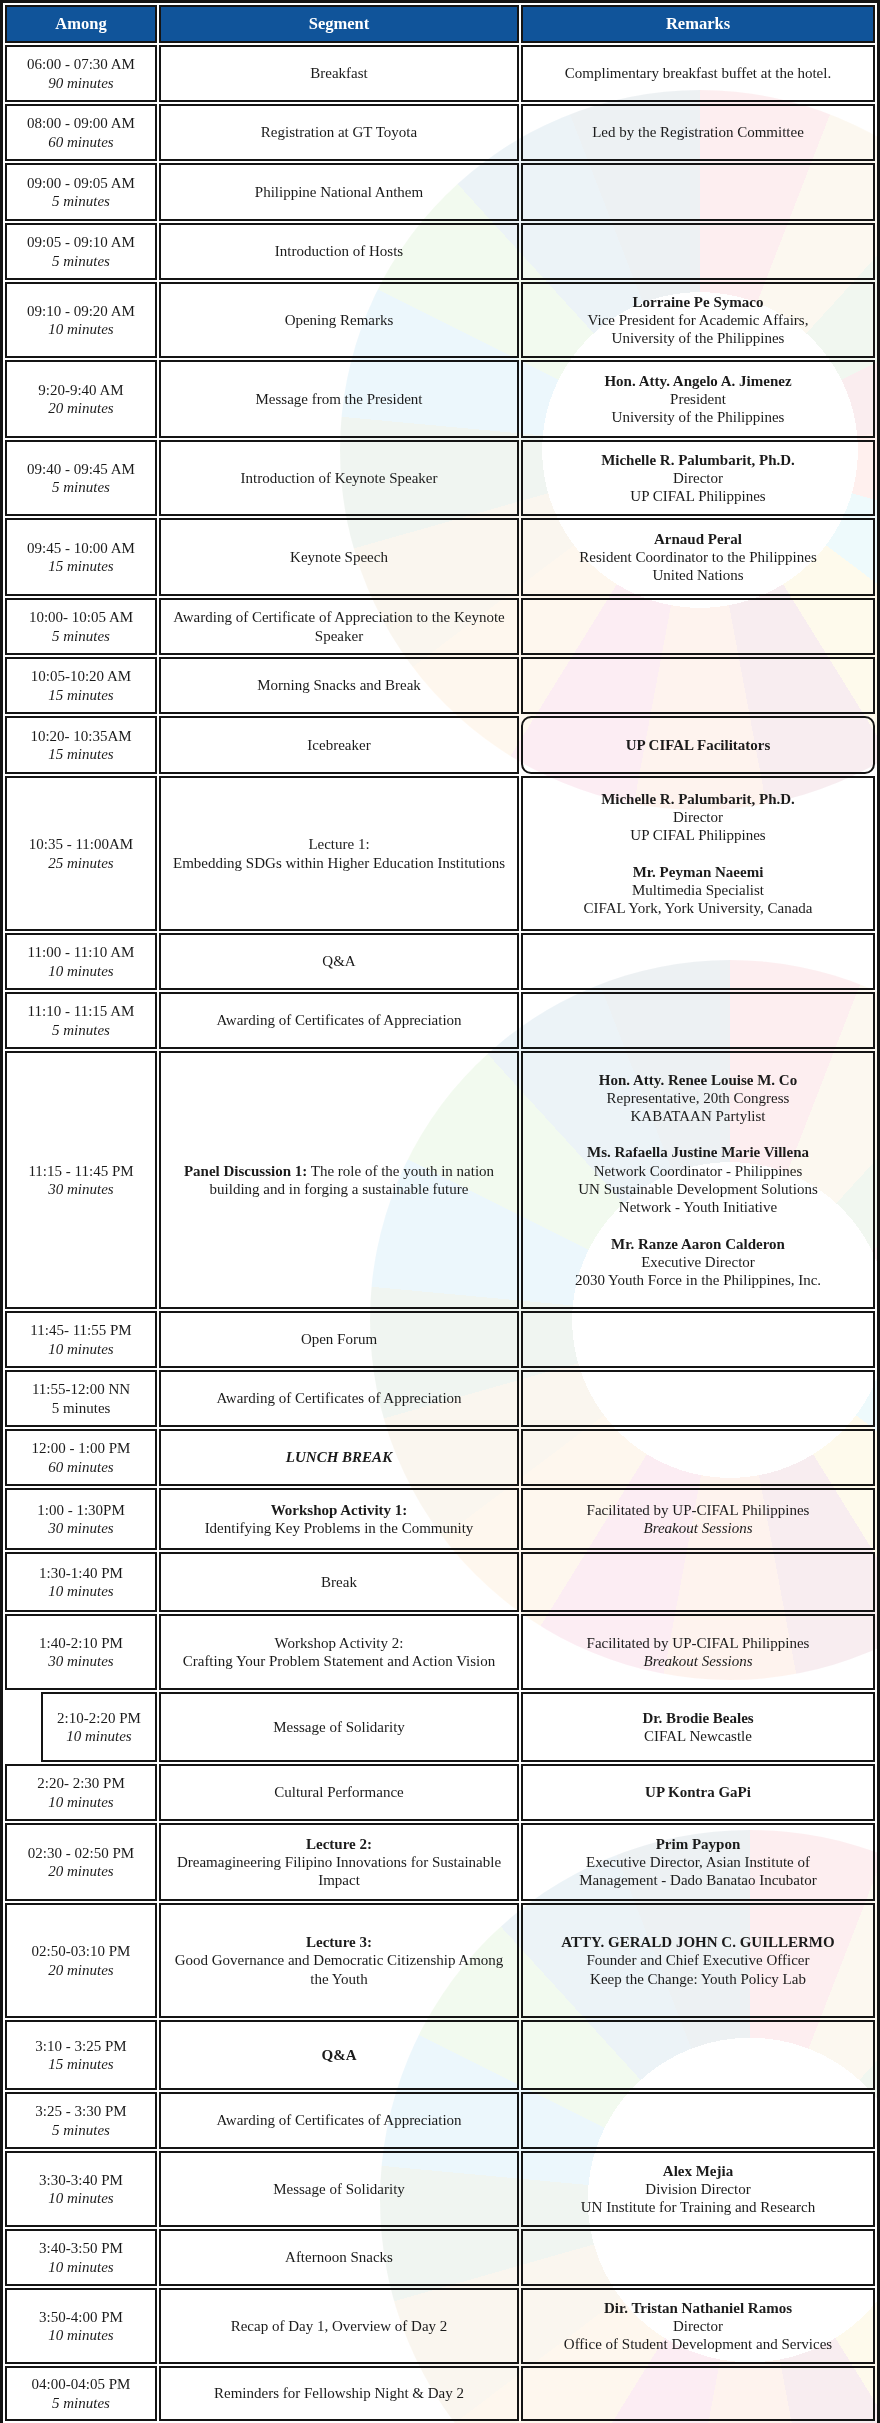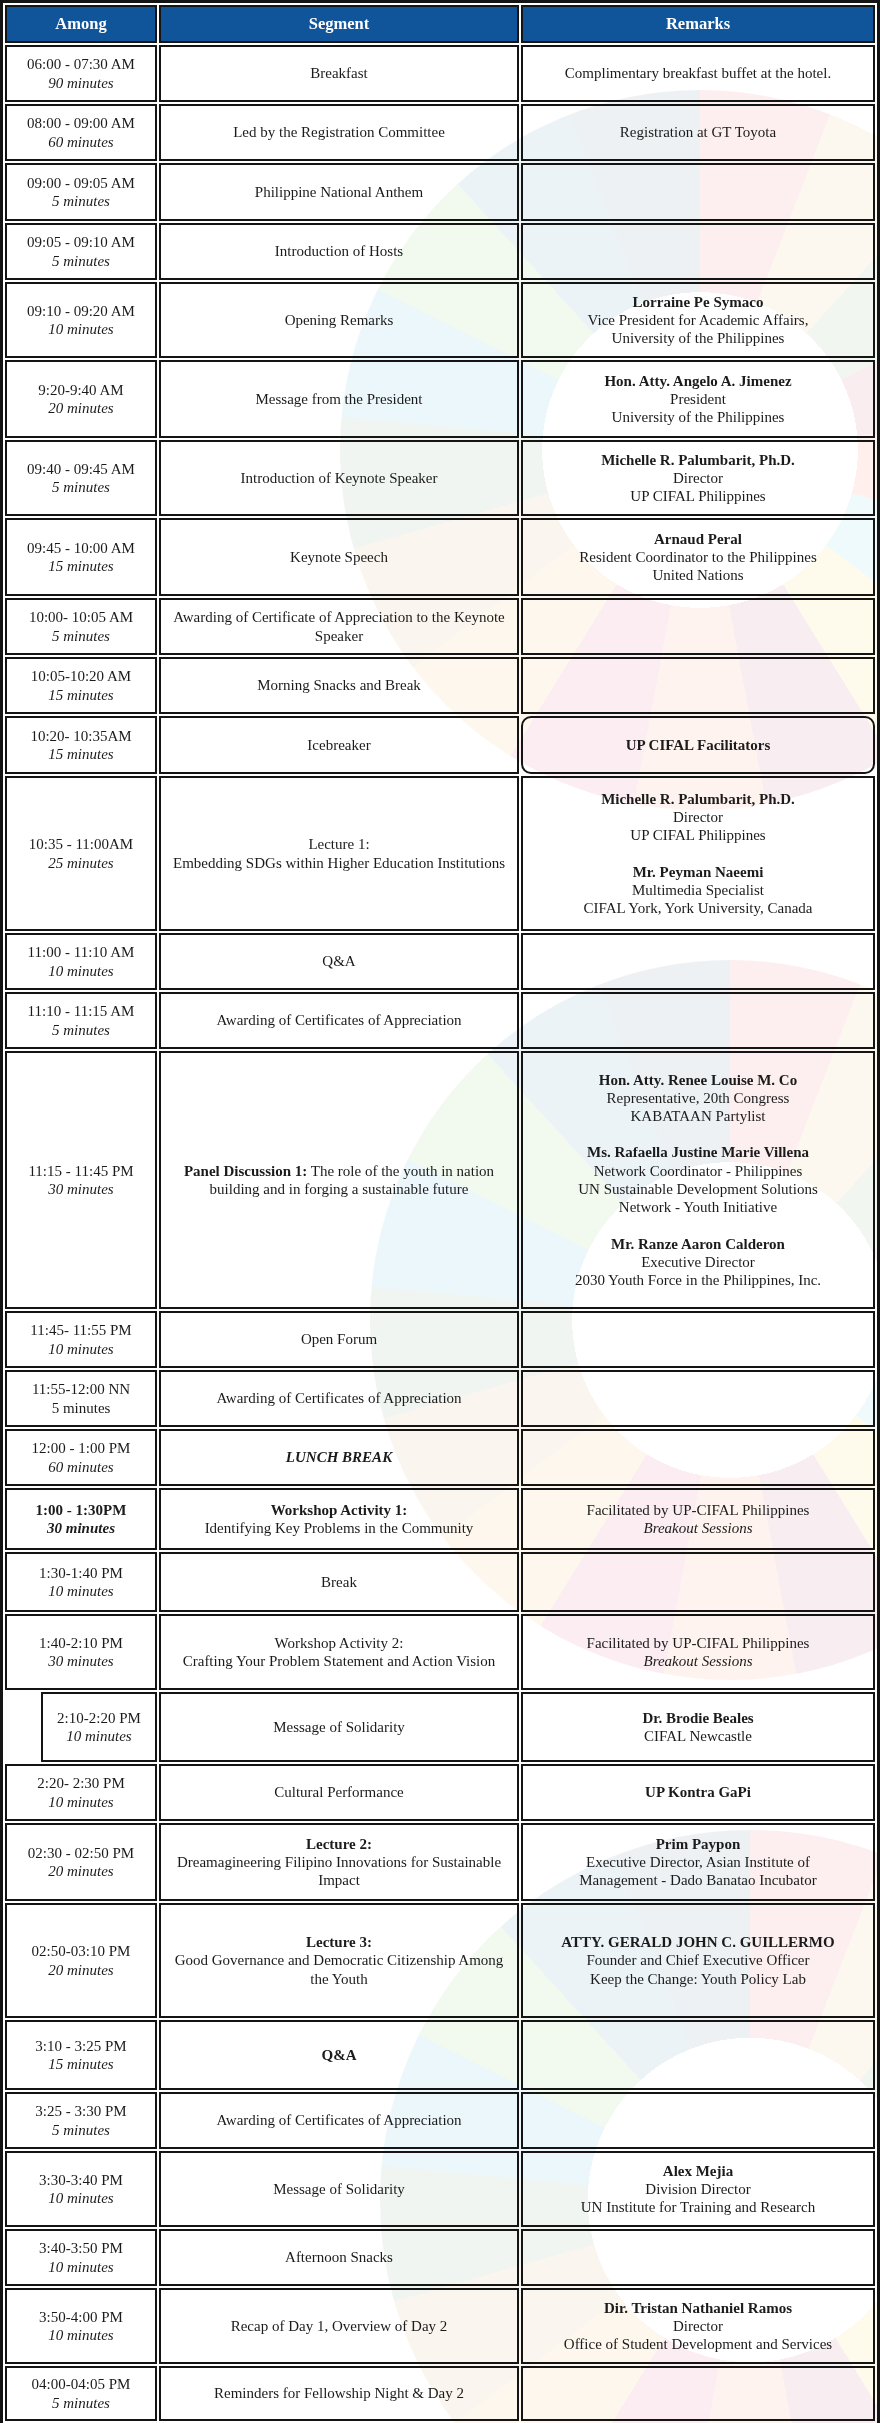--- a/index.html
+++ b/index.html
@@ -58,24 +58,24 @@
         <div class="line"><span>Breakfast</span></div>
       </div>
       <div class="cell" style="min-height: 57px;">
         <div class="line"><span>Complimentary breakfast buffet at the hotel.</span></div>
       </div>
       <div class="cell" style="min-height: 57px;">
         <div class="line"><span>08:00 - 09:00 AM</span></div>
         <div class="line"><span class="i">60 minutes</span></div>
       </div>
       <div class="cell" style="min-height: 57px;">
+        <div class="line"><span>Registration at GT Toyota</span></div>
+      </div>
+      <div class="cell" style="min-height: 57px;">
         <div class="line"><span>Led by the Registration Committee</span></div>
-      </div>
-      <div class="cell" style="min-height: 57px;">
-        <div class="line"><span>Registration at GT Toyota</span></div>
       </div>
       <div class="cell" style="min-height: 58px;">
         <div class="line"><span>09:00 - 09:05 AM</span></div>
         <div class="line"><span class="i">5 minutes</span></div>
       </div>
       <div class="cell" style="min-height: 58px;">
         <div class="line"><span>Philippine National Anthem</span></div>
       </div>
       <div class="cell" style="min-height: 58px;"></div>
       <div class="cell" style="min-height: 57px;">
@@ -231,21 +231,21 @@
       </div>
       <div class="cell" style="min-height: 57px;"></div>
       <div class="cell" style="min-height: 57px;">
         <div class="line"><span>12:00 - 1:00 PM</span></div>
         <div class="line"><span class="i">60 minutes</span></div>
       </div>
       <div class="cell" style="min-height: 57px;">
         <div class="line"><span class="b i">LUNCH BREAK</span></div>
       </div>
       <div class="cell" style="min-height: 57px;"></div>
-      <div class="cell" style="min-height: 62px; font-weight: bold;">
+      <div class="cell" style="min-height: 62px;">
         <div class="line"><span>1:00 - 1:30PM</span></div>
         <div class="line"><span class="i">30 minutes</span></div>
       </div>
       <div class="cell" style="min-height: 62px;">
         <div class="line"><span class="b">Workshop Activity 1:</span></div>
         <div class="line"><span>Identifying Key Problems in the Community</span></div>
       </div>
       <div class="cell" style="min-height: 62px;">
         <div class="line"><span>Facilitated by UP-CIFAL Philippines</span></div>
         <div class="line"><span class="i">Breakout Sessions</span></div>

